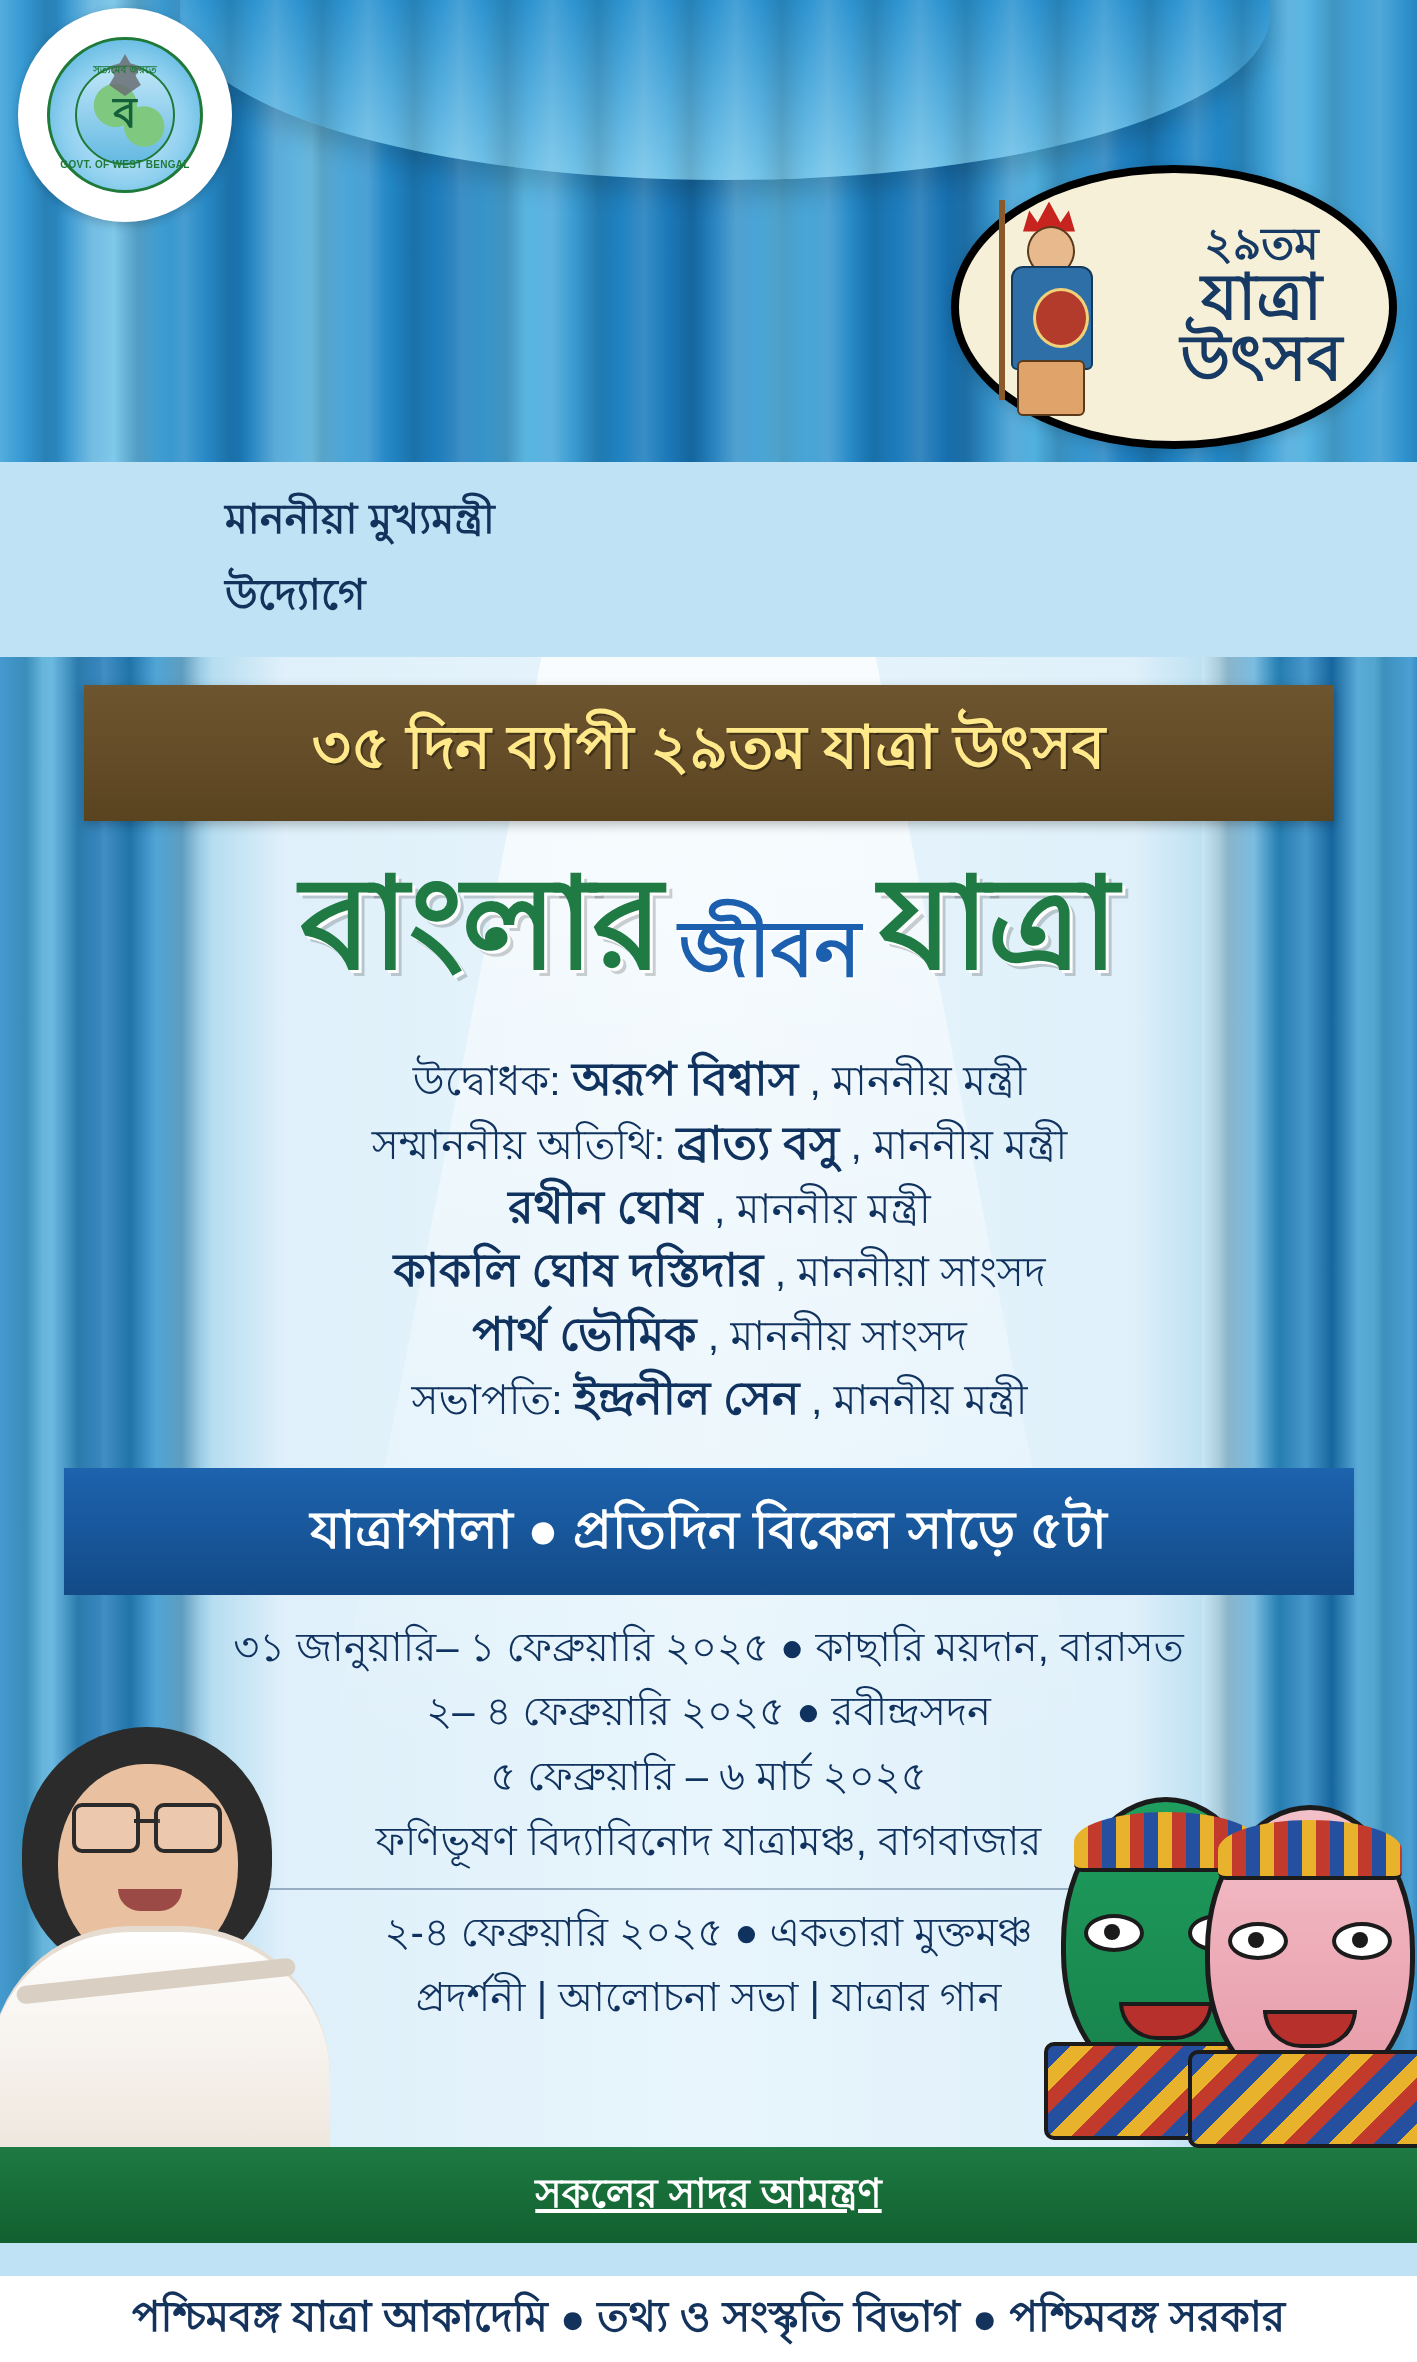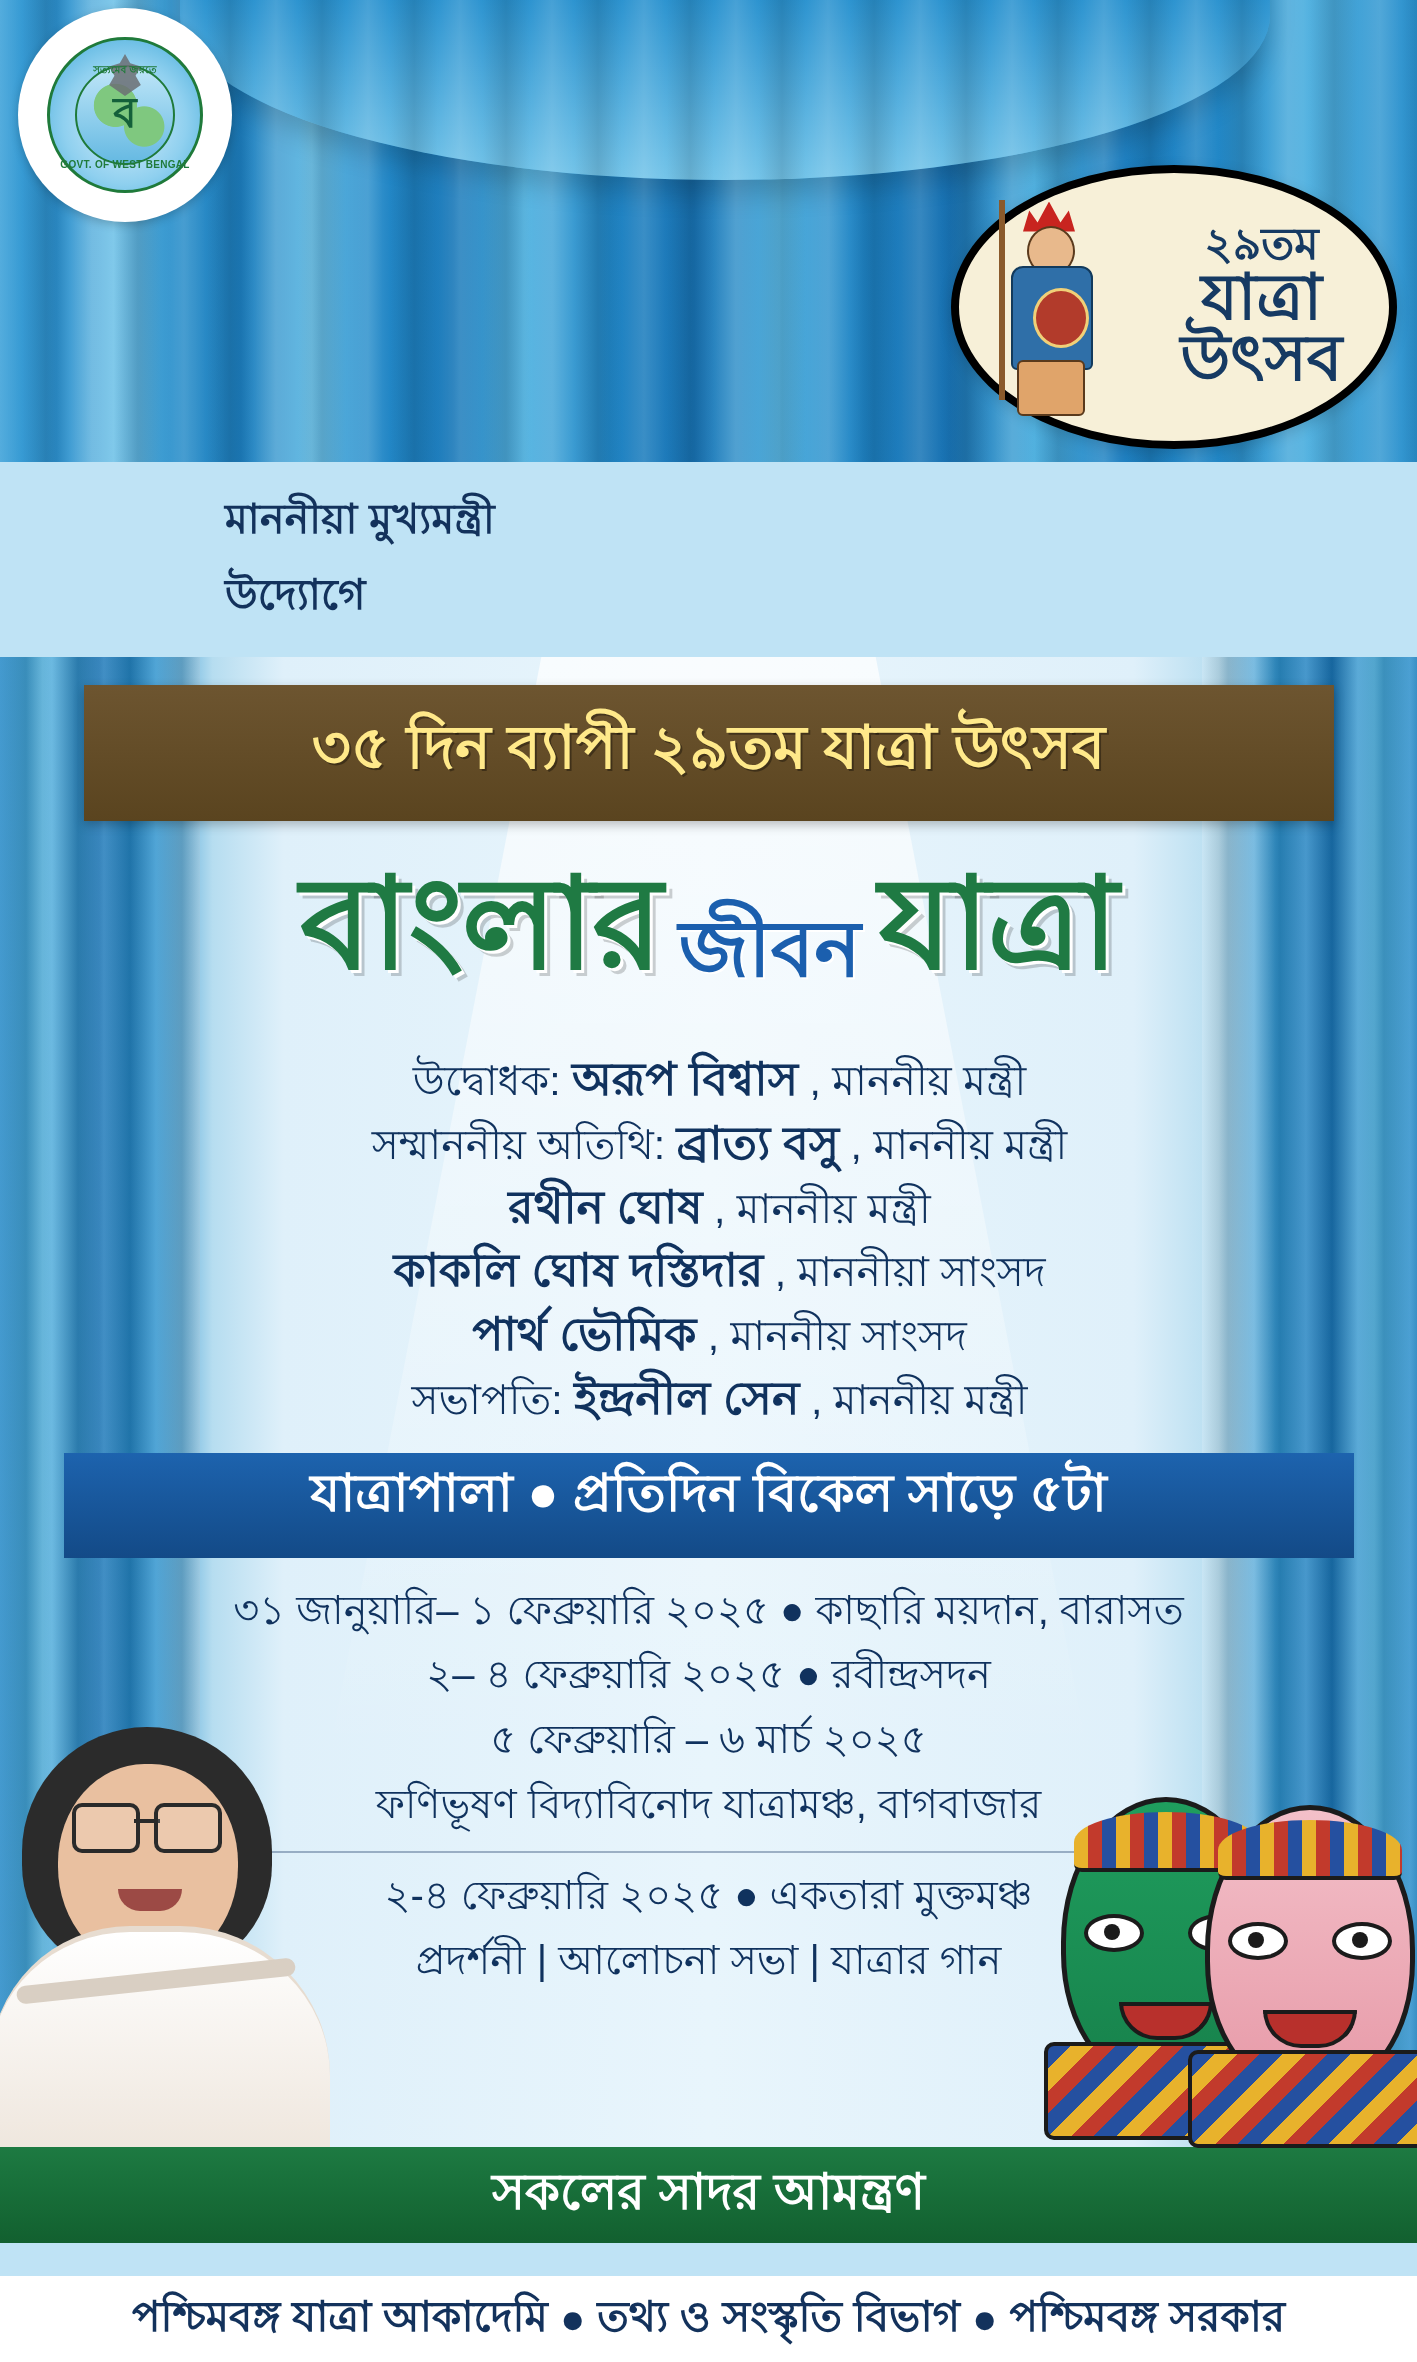--- a/index.html
+++ b/index.html
@@ -347,23 +347,23 @@
     font-weight: bold;
     font-size: 46px;
   }
   .guest-row .lbl {
     font-weight: normal;
   }
 
   
   .blue-bar {
     width: 1290px;
-    margin: 24px auto 0;
+    margin: 39px auto 0;
     background: linear-gradient(180deg,#1d63ae,#134a87);
-    padding: 0 0 18px;
+    padding: 22px 0 18px;
   }
   .blue-bar-text {
     font-size: 52px;
     font-weight: bold;
     color: #ffffff;
   }
 
   
   .schedule {
     margin-top: 26px;
@@ -384,23 +384,24 @@
   
   .invite-bar {
     position: absolute;
     left: 0; bottom: 0;
     width: 1417px; height: 96px;
     background: linear-gradient(180deg,#1d7a42,#12602f);
     display: flex; align-items: center; justify-content: center;
     z-index: 4;
   }
   .invite-text {
-    font-size: 50px;
+    font-size: 40px;
     color: #ffffff;
     font-weight: bold;
+    text-decoration: underline;
   }
 
   
   .cm-photo {
     position: absolute;
     left: 0; bottom: 96px;
     width: 330px; height: 480px;
     z-index: 6;
   }
   .cm-photo .hair {

